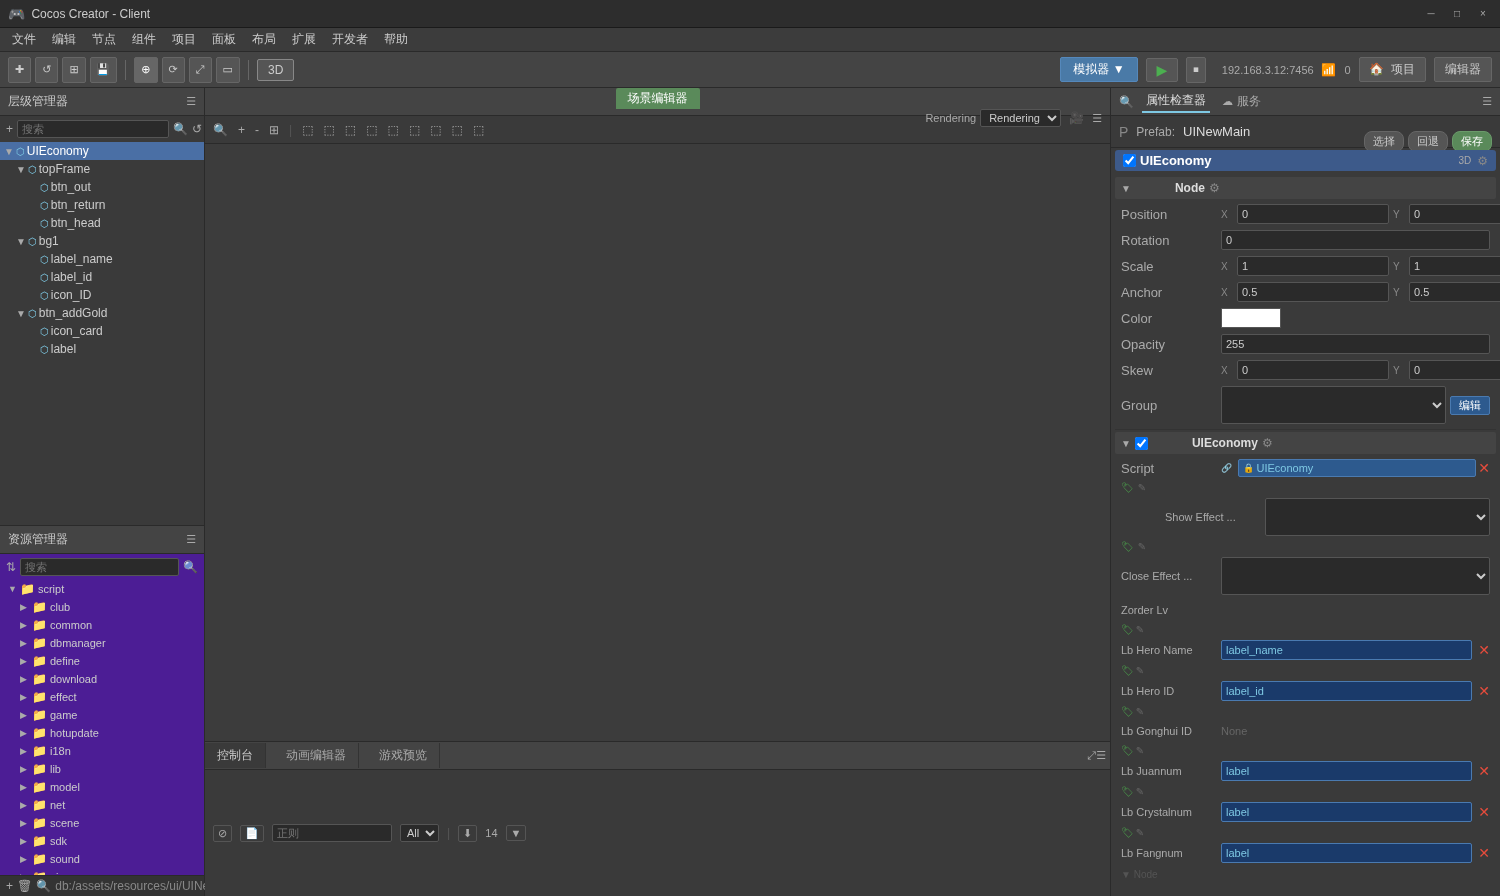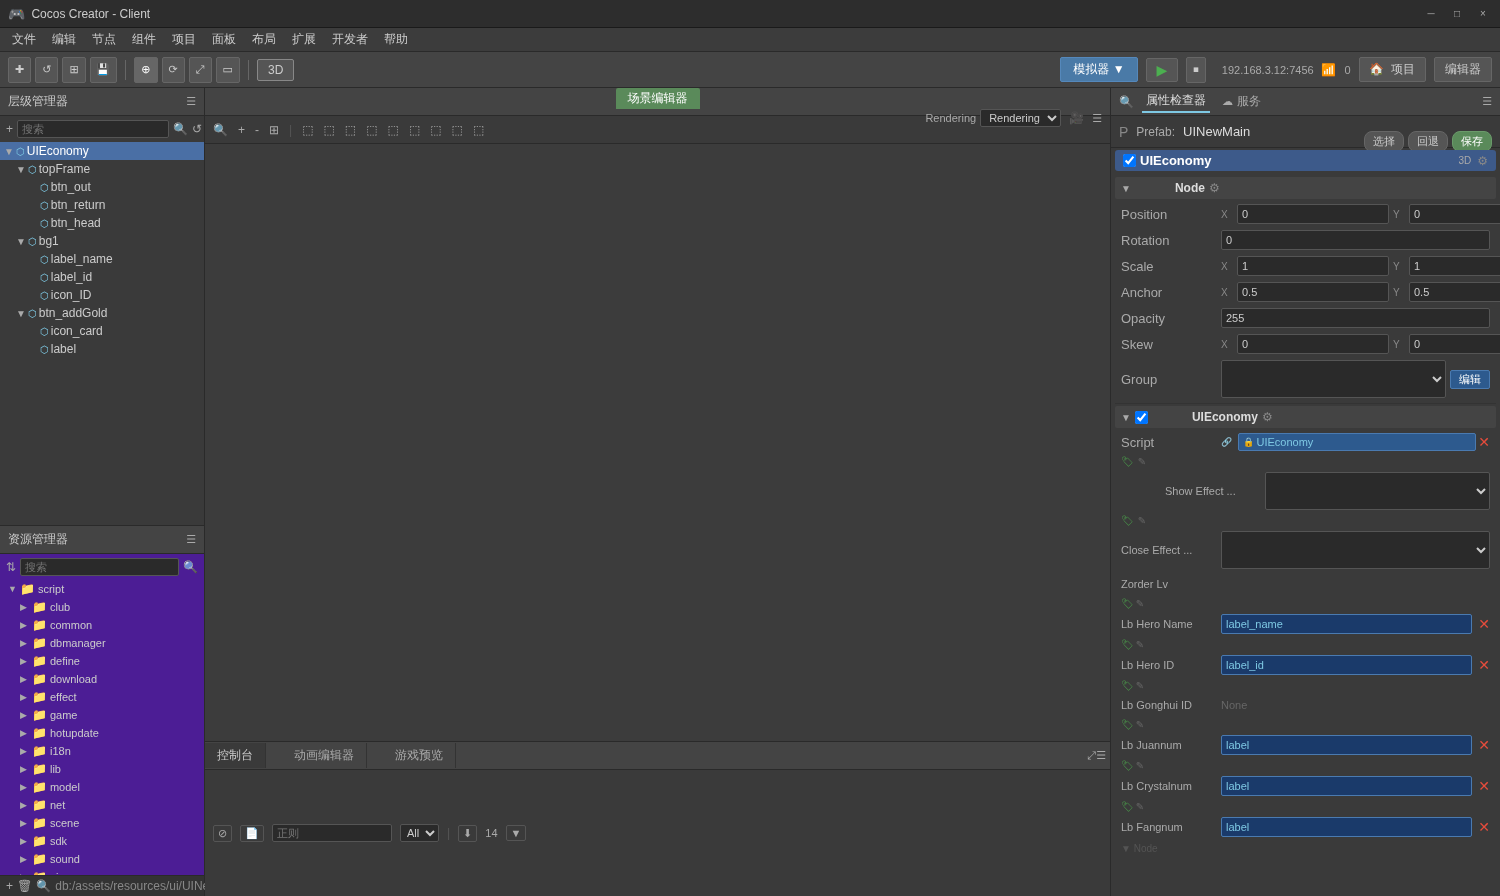--- a/index.html
+++ b/index.html
@@ -44,21 +44,21 @@
     .tree-arrow { color: #aaa; font-size: 10px; width: 12px; display: inline-block; }
     .tree-icon { color: #7ec8e3; font-size: 10px; margin-right: 2px; }
     .tree-label { color: #ccc; }
     .tree-label.blue { color: #7ec8e3; }
     .tree-label.selected { color: white; }
     .scene-header { background: #444; height: 28px; display: flex; align-items: center; padding: 0 8px; gap: 0; border-bottom: 1px solid #2a2a2a; flex-direction: column; }
     .scene-tab { background: #5a8a5a; color: white; padding: 2px 12px; border-radius: 2px 2px 0 0; font-size: 12px; }
     .scene-toolbar { background: #3a3a3a; height: 28px; display: flex; align-items: center; padding: 0 4px; gap: 2px; border-bottom: 1px solid #2a2a2a; }
     .st-btn { background: none; border: none; color: #aaa; cursor: pointer; font-size: 12px; padding: 2px 4px; }
     .scene-view { flex: 1; position: relative; overflow: hidden; }
-    .bottom-tabs { background: #444; height: 28px; display: flex; align-items: center; gap: 16px; border-bottom: 1px solid #2a2a2a; }
+    .bottom-tabs { background: #444; height: 28px; display: flex; align-items: center; gap: 8px; border-bottom: 1px solid #2a2a2a; }
     .bottom-tab { padding: 4px 12px; cursor: pointer; font-size: 12px; color: #aaa; border-right: 1px solid #333; }
     .bottom-tab.active { color: #ccc; background: #3a3a3a; }
     .bottom-content { flex: 1; padding: 4px 8px; display: flex; align-items: center; gap: 8px; overflow: hidden; }
     .console-btn { background: none; border: 1px solid #555; color: #aaa; padding: 1px 4px; cursor: pointer; font-size: 11px; border-radius: 2px; }
     .search-console { background: #2a2a2a; border: 1px solid #555; color: #ccc; padding: 2px 4px; font-size: 11px; width: 120px; border-radius: 2px; outline: none; }
     .console-select { background: #2a2a2a; border: 1px solid #555; color: #ccc; padding: 1px 2px; font-size: 11px; border-radius: 2px; }
 
     
     #properties-panel { width: 390px; background: #3a3a3a; border-left: 1px solid #2a2a2a; display: flex; flex-direction: column; overflow: hidden; }
     .props-header { background: #444; height: 28px; display: flex; align-items: center; padding: 0 8px; gap: 8px; border-bottom: 1px solid #2a2a2a; }
@@ -551,20 +551,26 @@
           <span class="prop-label">Anchor</span>
           <div class="prop-value prop-xy">
             <span class="prop-xy-label">X</span>
             <input class="prop-input" type="text" value="0.5" style="">
             <span class="prop-xy-label">Y</span>
             <input class="prop-input" type="text" value="0.5" style="">
           </div>
         </div>
 
 
+        <div class="prop-row">
+          <span class="prop-label">Color</span>
+          <div class="prop-value">
+            <div class="prop-color-box"></div>
+          </div>
+        </div>
 
         <div class="prop-row">
           <span class="prop-label">Opacity</span>
           <div class="prop-value">
             <input class="prop-input" type="text" value="255" style="">
           </div>
         </div>
 
         <div class="prop-row">
           <span class="prop-label">Skew</span>

